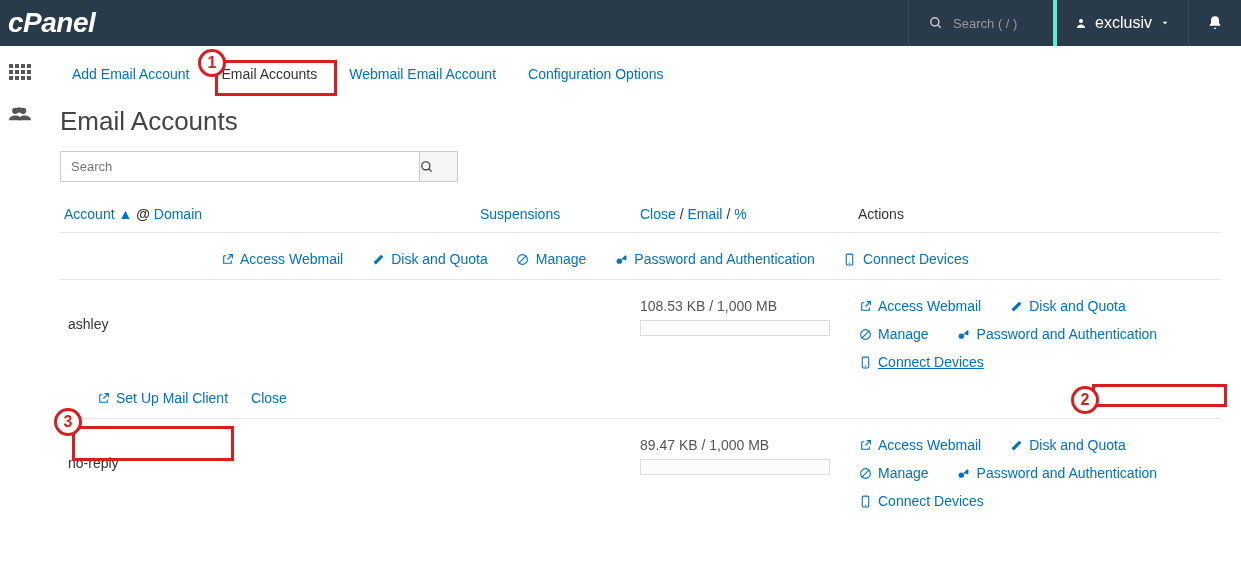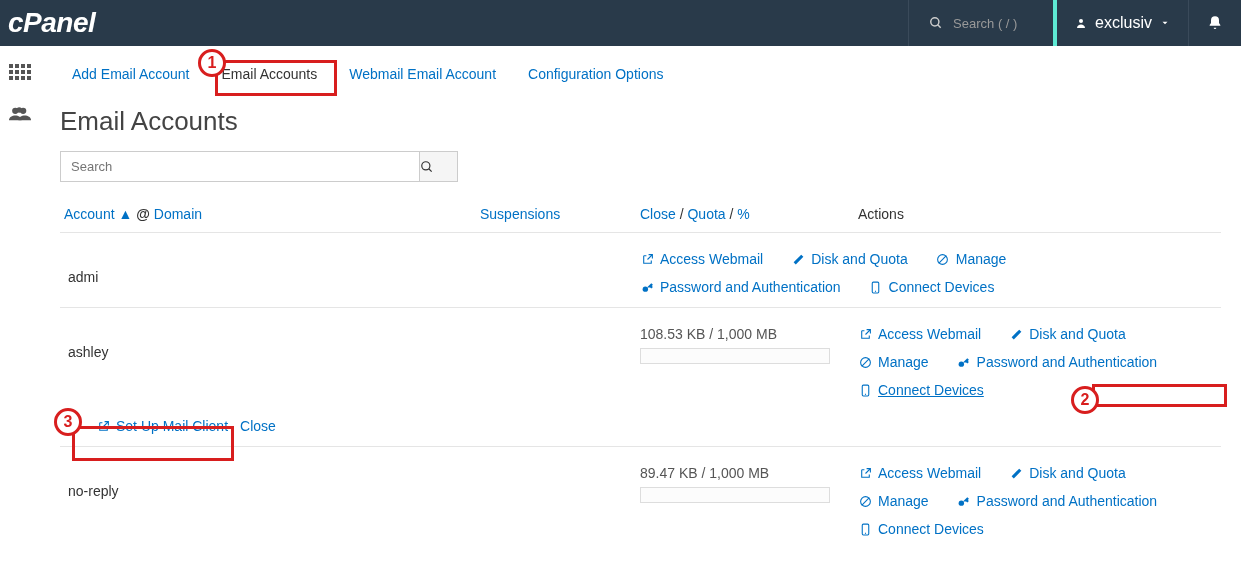--- a/index.html
+++ b/index.html
@@ -33,21 +33,21 @@
 .col-actions { flex: 1; }
 .link-blue { color: #0071c5; }
 .row { border-top: 1px solid #e5e5e5; padding: 18px 0 12px 0; display: flex; position: relative; }
 .row-account { width: 420px; padding-left: 8px; padding-top: 18px; font-size: 14px; color: #333; }
 .row-susp { width: 160px; }
 .row-usage { width: 218px; font-size: 14px; color: #555; }
 .usage-bar { width: 190px; height: 16px; border: 1px solid #ddd; margin-top: 6px; background: #fcfcfc; }
 .row-actions { flex: 1; display: flex; flex-wrap: wrap; gap: 12px 28px; align-items: center; }
 .action-link { color: #0071c5; font-size: 14px; cursor: pointer; display: inline-flex; align-items: center; gap: 6px; white-space: nowrap; }
 .action-icon { display: inline-flex; width: 14px; justify-content: center; }
-.subrow { padding: 8px 0 12px 36px; display: flex; gap: 12px; align-items: center; border-top: none; }
+.subrow { padding: 8px 0 12px 36px; display: flex; gap: 23px; align-items: center; border-top: none; }
 .redbox { position: absolute; border: 3px solid #d81e1e; pointer-events: none; }
 .redcircle { position: absolute; width: 28px; height: 28px; border: 3px solid #d81e1e; border-radius: 50%; color: #d81e1e; font-weight: bold; display: flex; align-items: center; justify-content: center; font-size: 16px; pointer-events: none; background: #fff; }
 svg { display: block; }
 </style>
 </head>
 <body>
 
 <div class="topbar">
   <div class="logo"><span class="cp">cPanel</span></div>
   <div class="topbar-spacer"></div>
@@ -133,29 +133,28 @@
     <div class="table-head">
       <div class="col-account">
         <span class="link-blue"><span>Account</span> <span>▲</span></span>
         <span> <b>@</b> </span>
         <span class="link-blue">Domain</span>
       </div>
       <div class="col-susp"><span class="link-blue">Suspensions</span></div>
       <div class="col-usage">
         <span class="link-blue">Close</span>
         <span> / </span>
-        <span class="link-blue">Quota</span>
+        <span class="link-blue">Email</span>
         <span> / </span>
         <span class="link-blue">%</span>
       </div>
       <div class="col-actions">Actions</div>
     </div>
 
     <div class="row">
-      <div class="row-account">admi</div>
       <div class="row-susp"></div>
       <div class="row-actions">
         <span class="action-link">
             <span class="action-icon">
               <svg width="13" height="13" viewBox="0 0 24 24" fill="none" stroke="#0071c5" stroke-width="2">
                 <path d="M14 3h7v7M21 3l-9 9M5 5h5M5 5v14h14v-5"></path>
               </svg>
             </span>
             <span>Access Webmail</span>
           </span>

